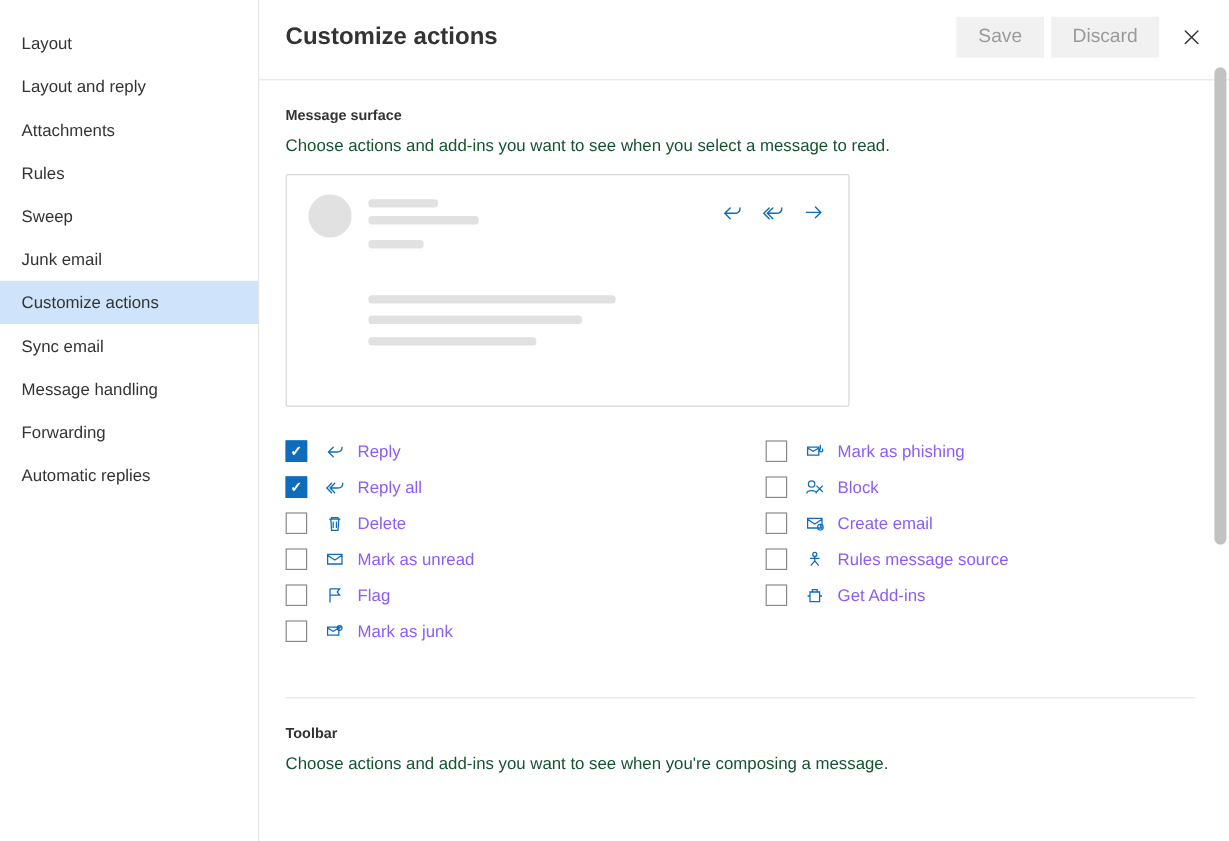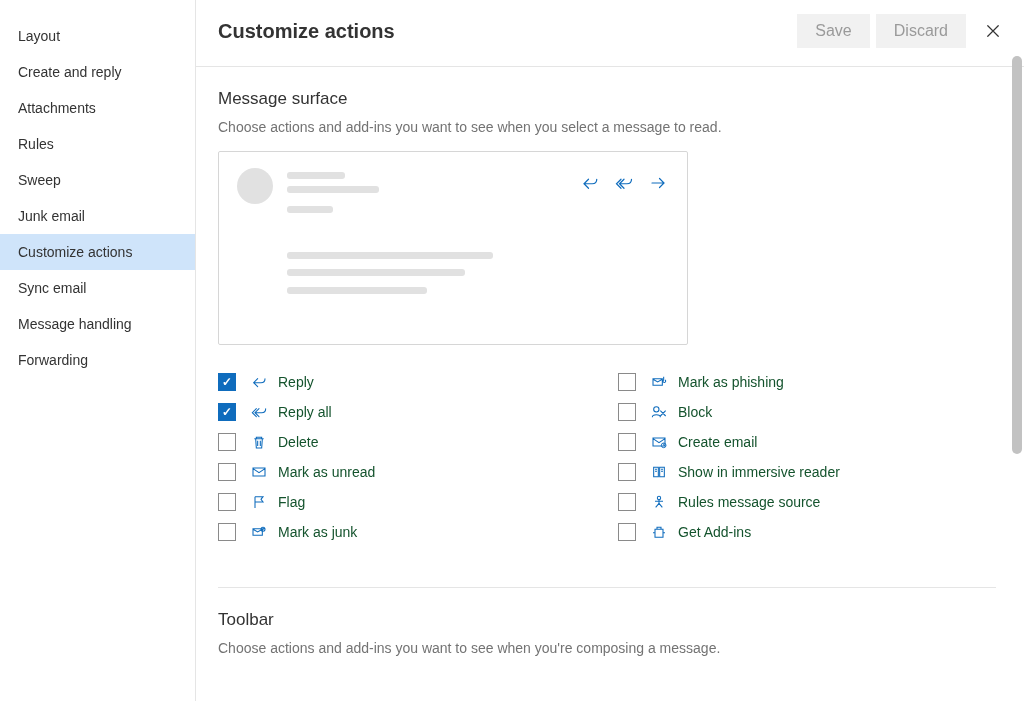--- a/index.html
+++ b/index.html
@@ -1,48 +1,48 @@
 <!DOCTYPE html>
 <html><head>
 <meta charset="utf-8">
 <style>
 * { box-sizing: border-box; margin: 0; padding: 0; }
 body { font-family: "Segoe UI", Arial, sans-serif; font-size: 14px; color: #333; background: #fff; overflow: hidden; }
 .app { display: flex; width: 1024px; height: 701px; }
-.sidebar { width: 196px; border-right: 1px solid #e5e5e5; padding-top: 18px; }
+.sidebar { width: 216px; border-right: 1px solid #e5e5e5; padding-top: 18px; }
 .side-item { padding: 10px 18px; cursor: pointer; color: #333; }
 .side-item.active { background: #cfe4fa; }
 .main { flex: 1; display: flex; flex-direction: column; position: relative; }
 .header { display: flex; align-items: center; padding: 14px 22px 18px 22px; border-bottom: 1px solid #e5e5e5; }
 .header-title { font-size: 20px; font-weight: 600; color: #333; flex: 1; }
 .btn { padding: 8px 18px; margin-left: 6px; border: none; background: #f1f1f1; color: #9a9a9a; font-size: 16px; cursor: pointer; }
 .close-btn { margin-left: 18px; cursor: pointer; color: #333; display: flex; align-items: center; }
 .content { flex: 1; overflow-y: auto; padding: 22px 28px 30px 22px; position: relative; }
-.section-title { font-size: 17px; font-weight: 400; margin-bottom: 10px; color: #333; }
-.section-desc { color: #737373; margin-bottom: 16px; }
+.section-title { font-size: 12px; font-weight: 700; margin-bottom: 10px; color: #333; }
+.section-desc { color: #14532d; margin-bottom: 16px; }
 .preview-box { border: 1px solid #d6d6d6; border-radius: 2px; width: 470px; height: 194px; padding: 16px 18px; margin-bottom: 22px; position: relative; }
 .avatar { width: 36px; height: 36px; border-radius: 50%; background: #e1e1e1; position: absolute; top: 16px; left: 18px; }
 .line { background: #e1e1e1; border-radius: 3px; position: absolute; }
 .la { top: 20px; left: 68px; width: 58px; height: 7px; }
 .lb { top: 34px; left: 68px; width: 92px; height: 7px; }
 .lc { top: 54px; left: 68px; width: 46px; height: 7px; }
 .ld { top: 100px; left: 68px; width: 206px; height: 7px; }
 .le { top: 117px; left: 68px; width: 178px; height: 7px; }
 .lf { top: 135px; left: 68px; width: 140px; height: 7px; }
 .preview-icons { position: absolute; top: 22px; right: 20px; display: flex; gap: 16px; color: #0f6cbd; }
 .preview-icons svg { width: 18px; height: 18px; }
 .actions-grid { display: flex; gap: 60px; }
 .col { flex: 1; max-width: 340px; }
 .action-row { display: flex; align-items: center; padding: 6px 0; }
 .chk { width: 18px; height: 18px; border: 1px solid #8a8a8a; margin-right: 14px; flex-shrink: 0; display: flex; align-items: center; justify-content: center; cursor: pointer; }
 .chk.checked { background: #0f6cbd; border-color: #0f6cbd; color: #fff; }
 .chk.checked::after { content: "✓"; font-size: 12px; font-weight: bold; color: #fff; }
 .row-icon { width: 18px; height: 18px; margin-right: 10px; display: flex; align-items: center; justify-content: center; flex-shrink: 0; color: #0f6cbd; }
 .row-icon svg { width: 16px; height: 16px; }
-.row-label { color: #14532d; }
+.row-label { color: #8b5cf6; }
 .scrollbar-track { position: absolute; right: 0; top: 56px; width: 14px; height: 645px; background: transparent; }
 .scrollbar-thumb { position: absolute; right: 2px; top: 0; width: 10px; height: 398px; background: #c2c2c2; border-radius: 5px; }
 hr.sep { border: none; border-top: 1px solid #e5e5e5; margin: 40px 0 22px 0; }
 </style>
 </head>
 <body>
 
 <svg width="0" height="0" style="position:absolute">
 <defs>
 <symbol id="i-reply" viewBox="0 0 24 24">
@@ -97,29 +97,30 @@
 <symbol id="i-close" viewBox="0 0 24 24">
         <path stroke="currentColor" stroke-width="1.6" stroke-linecap="round" d="M5 5 L19 19 M19 5 L5 19"></path>
       </symbol>
 </defs>
 </svg>
 
 <div class="app">
 
   <div class="sidebar" id="sidebar">
       <div class="side-item">Layout</div>
-      <div class="side-item">Create and reply</div>
+      <div class="side-item">Layout and reply</div>
       <div class="side-item">Attachments</div>
       <div class="side-item">Rules</div>
       <div class="side-item">Sweep</div>
       <div class="side-item">Junk email</div>
       <div class="side-item active">Customize actions</div>
       <div class="side-item">Sync email</div>
       <div class="side-item">Message handling</div>
       <div class="side-item">Forwarding</div>
+      <div class="side-item">Automatic replies</div>
     </div>
 
   <div class="main">
     <div class="header">
       <div class="header-title">Customize actions</div>
       <button class="btn">Save</button>
       <button class="btn">Discard</button>
       <span class="close-btn">
         <svg width="18" height="18">
             <use href="#i-close"></use>
@@ -234,29 +235,20 @@
                 <svg>
                   <use href="#i-rule"></use>
                 </svg>
               </span>
               <span class="row-label">Create email</span>
             </div>
             <div class="action-row">
               <span class="chk"></span>
               <span class="row-icon">
                 <svg>
-                  <use href="#i-reader"></use>
-                </svg>
-              </span>
-              <span class="row-label">Show in immersive reader</span>
-            </div>
-            <div class="action-row">
-              <span class="chk"></span>
-              <span class="row-icon">
-                <svg>
                   <use href="#i-source"></use>
                 </svg>
               </span>
               <span class="row-label">Rules message source</span>
             </div>
             <div class="action-row">
               <span class="chk"></span>
               <span class="row-icon">
                 <svg>
                   <use href="#i-addins"></use>

